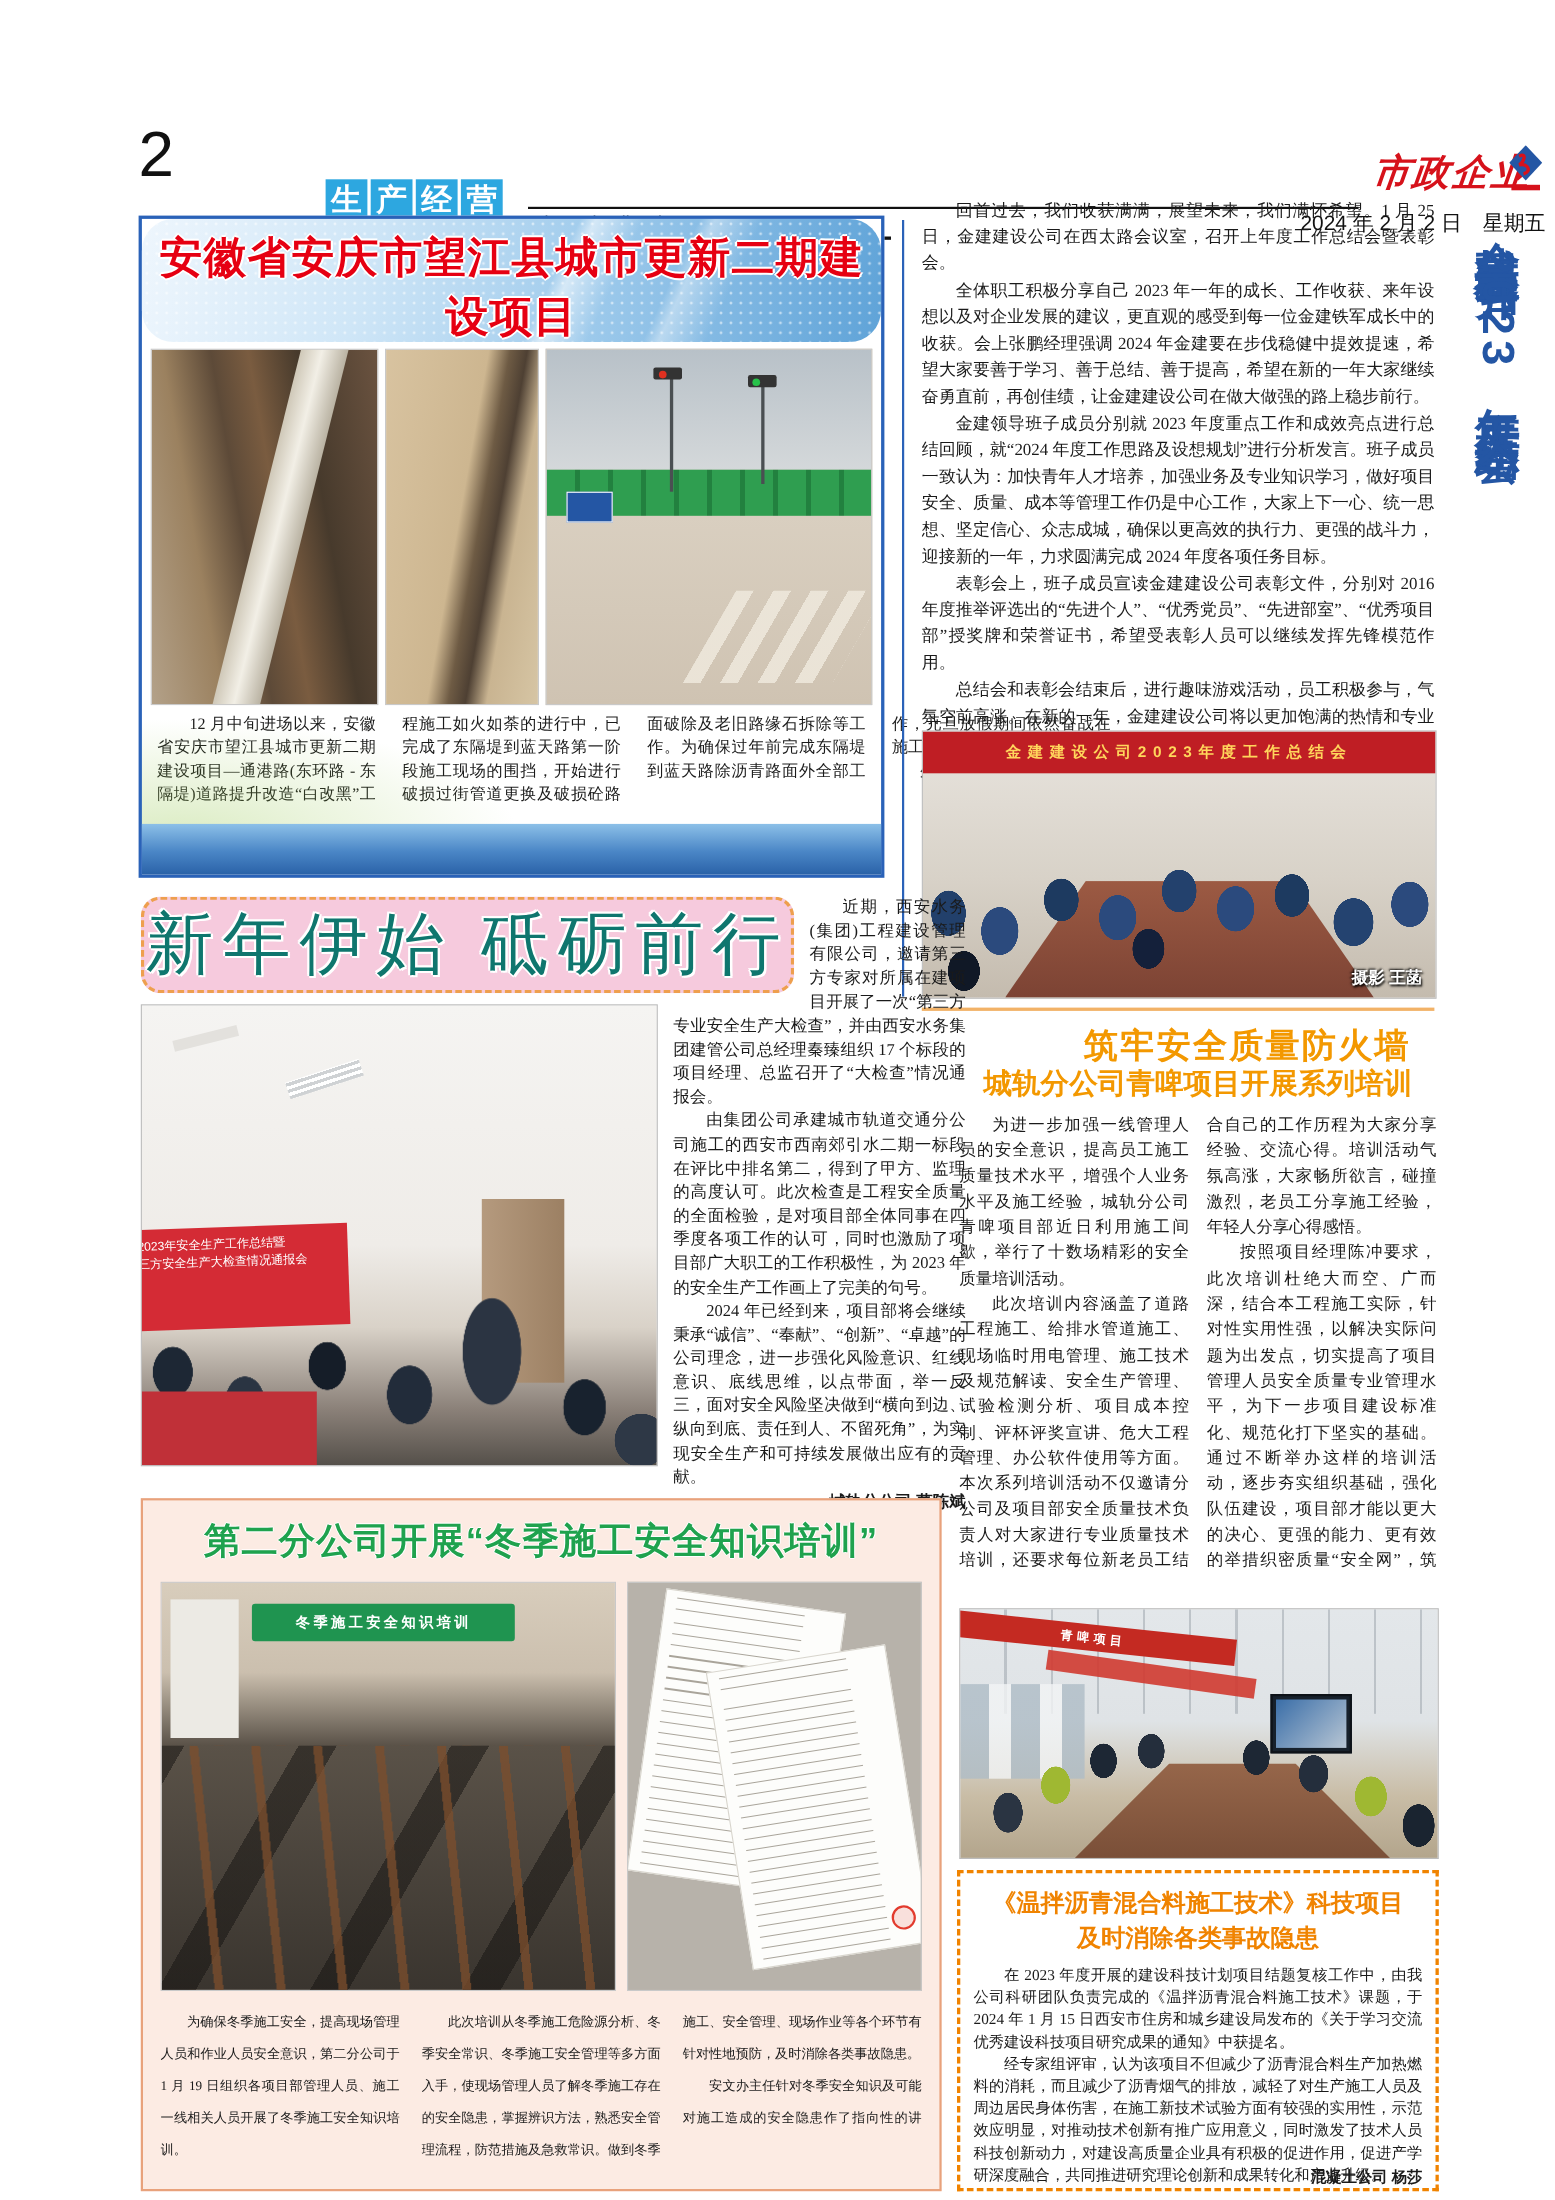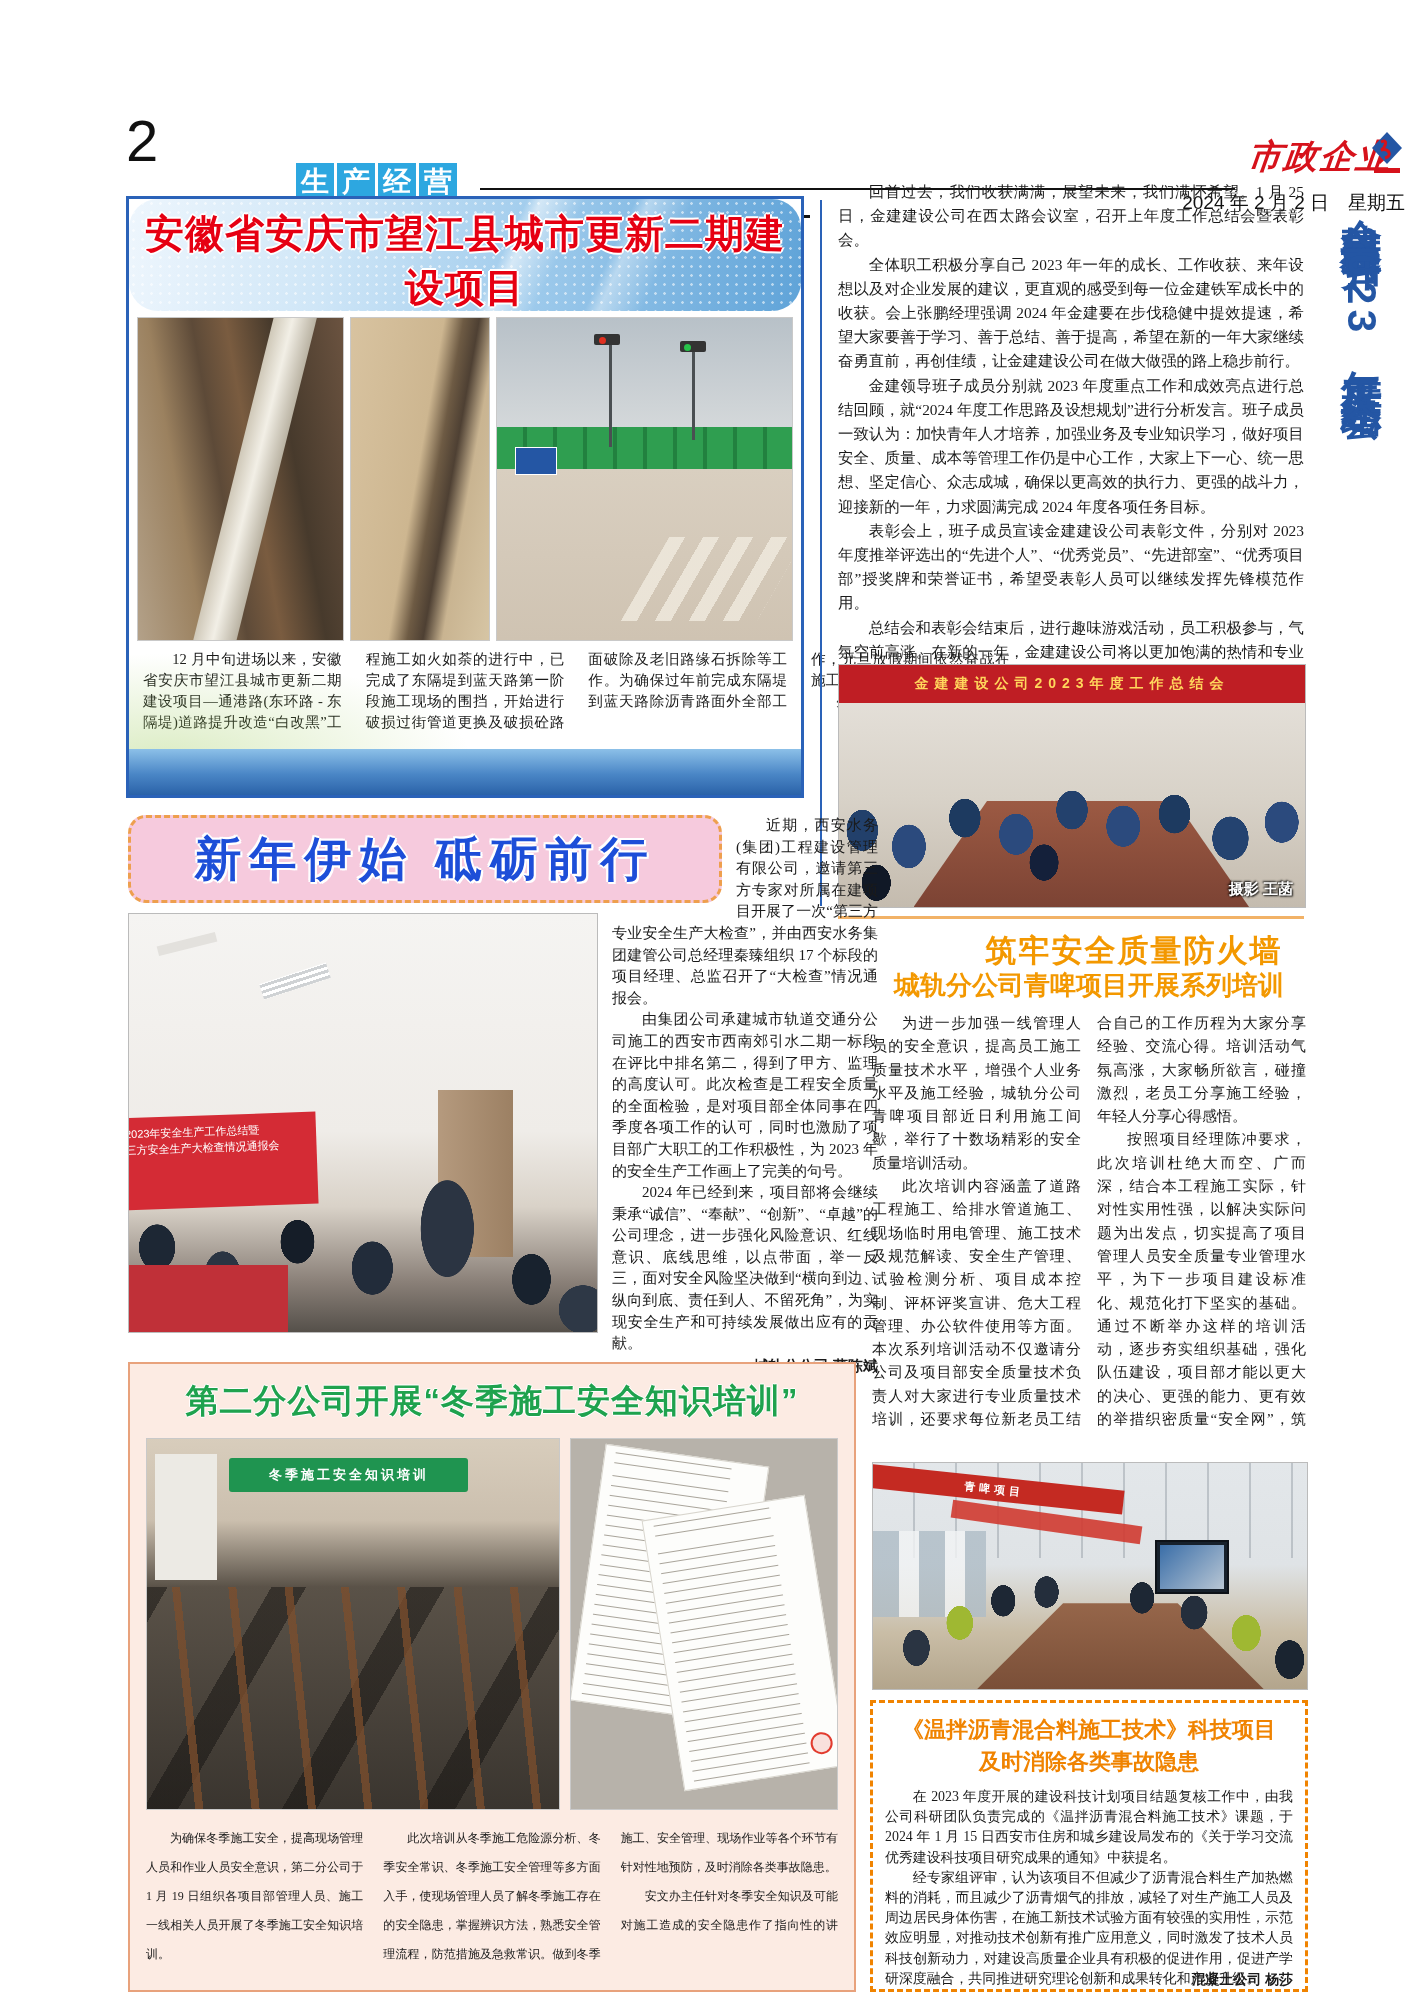--- a/index.html
+++ b/index.html
@@ -124,21 +124,21 @@
     radial-gradient(ellipse 22px 30px at 10% 72%, #2a3442 60%, transparent 61%),
     radial-gradient(ellipse 20px 26px at 62% 38%, #1d2734 60%, transparent 61%),
     radial-gradient(ellipse 22px 28px at 74% 48%, #242e3c 60%, transparent 61%),
     radial-gradient(ellipse 24px 30px at 86% 62%, #9fb832 60%, transparent 61%),
     radial-gradient(ellipse 24px 32px at 96% 80%, #1a2430 60%, transparent 61%);}
 
   
   #xn{left:128px;top:815px;width:750px;height:540px;font-size:15px;line-height:21.6px;}
   #xn .banner{float:left;width:588px;height:82px;margin:0 14px 10px 0;background:#f6cadd;
     border:3px dashed #ee9f4e;border-radius:18px;display:flex;align-items:center;justify-content:center;}
-  #xn .banner .txt{font-family:"Liberation Sans",sans-serif;font-weight:700;font-size:47px;color:#1d4ed8;
+  #xn .banner .txt{font-family:"Liberation Sans",sans-serif;font-weight:400;font-size:62px;color:#0f766e;
     letter-spacing:8px;text-shadow:-2px 0 #fff,2px 0 #fff,0 -2px #fff,0 2px #fff,2px 2px #fff,-2px -2px #fff;}
   #xn .photo{float:left;clear:left;position:relative;width:468px;height:418px;margin:0 14px 6px 0;
     overflow:hidden;border:1px solid #bbb;
     background:linear-gradient(180deg,#f5f4f2 0%,#efece8 52%,#d9d2c8 70%,#8a8078 88%,#55504a 100%);}
   #xn .photo .vent1{position:absolute;left:28%;top:14%;width:70px;height:16px;background:
     repeating-linear-gradient(0deg,#cfd2d4 0 3px,#fff 3px 6px);transform:rotate(-18deg);}
   #xn .photo .vent2{position:absolute;left:6%;top:6%;width:60px;height:10px;background:#e3e1dd;transform:rotate(-14deg);}
   #xn .photo .banner-red{position:absolute;left:-2%;top:48%;width:42%;height:22%;background:#d42b35;
     transform:rotate(-2deg);color:#fff;font-size:11px;font-family:"Liberation Sans",sans-serif;
     padding:8px 6px;box-sizing:border-box;line-height:16px;overflow:hidden;}
@@ -240,21 +240,21 @@
   </div>
   <div class="bluefoot"></div>
 </div>
 
 <div class="abs" id="vdiv"></div>
 
 <div class="abs jz" id="jj-text">
   <p>回首过去，我们收获满满，展望未来，我们满怀希望。1 月 25 日，金建建设公司在西太路会议室，召开上年度工作总结会暨表彰会。</p>
   <p>全体职工积极分享自己 2023 年一年的成长、工作收获、来年设想以及对企业发展的建议，更直观的感受到每一位金建铁军成长中的收获。会上张鹏经理强调 2024 年金建要在步伐稳健中提效提速，希望大家要善于学习、善于总结、善于提高，希望在新的一年大家继续奋勇直前，再创佳绩，让金建建设公司在做大做强的路上稳步前行。</p>
   <p>金建领导班子成员分别就 2023 年度重点工作和成效亮点进行总结回顾，就“2024 年度工作思路及设想规划”进行分析发言。班子成员一致认为：加快青年人才培养，加强业务及专业知识学习，做好项目安全、质量、成本等管理工作仍是中心工作，大家上下一心、统一思想、坚定信心、众志成城，确保以更高效的执行力、更强的战斗力，迎接新的一年，力求圆满完成 2024 年度各项任务目标。</p>
-  <p>表彰会上，班子成员宣读金建建设公司表彰文件，分别对 2023 年度推举评选出的“先进个人”、“优秀党员”、“先进部室”、“优秀项目部”授奖牌和荣誉证书，希望受表彰人员可以继续发挥先锋模范作用。</p>
+  <p>表彰会上，班子成员宣读金建建设公司表彰文件，分别对 2016 年度推举评选出的“先进个人”、“优秀党员”、“先进部室”、“优秀项目部”授奖牌和荣誉证书，希望受表彰人员可以继续发挥先锋模范作用。</p>
   <p>总结会和表彰会结束后，进行趣味游戏活动，员工积极参与，气氛空前高涨。在新的一年，金建建设公司将以更加饱满的热情和专业的态度，笃定热忱，在新的征程上携手共进，砥砺前行！</p>
 
 </div>
 <div class="abs" id="jj-photo">
   <div class="banner-red">金建建设公司2023年度工作总结会</div>
   <div class="table"></div>
   <div class="crowd"></div>
   <div id="jj-cap">摄影 王菡</div>
 </div>
 

